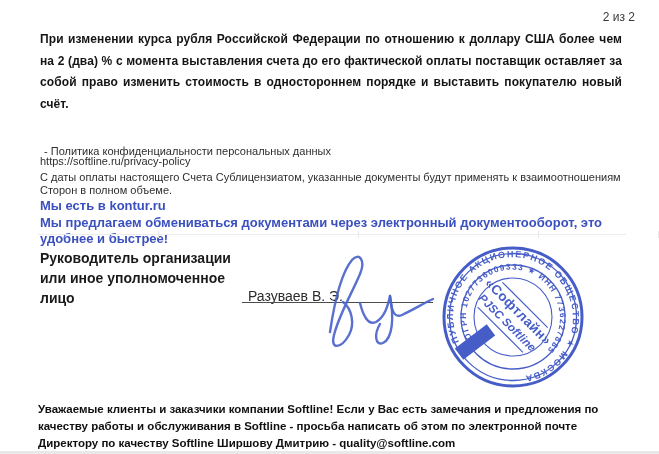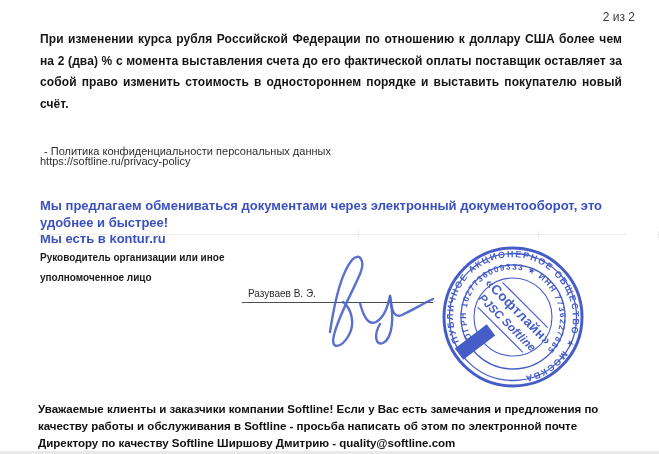--- a/index.html
+++ b/index.html
@@ -23,23 +23,23 @@
   .note-effect{top:171px;}
   .edo{
     left:40px;top:198px;width:592px;
     font-size:13px;font-weight:bold;line-height:16.5px;
     color:#3b50bf;
   }
   .faint-rule{left:38px;top:234px;width:588px;height:1px;background:#ececec;}
   .faint-rule:after{content:"";position:absolute;left:120px;top:-3px;width:1px;height:7px;background:#e7e7e7;box-shadow:200px 0 #e7e7e7,380px 0 #e7e7e7,500px 0 #e7e7e7;}
   .sig-role{
     left:40px;top:248px;width:208px;
-    font-size:10px;font-weight:bold;line-height:20px;color:#1a1a1a;
+    font-size:14px;font-weight:bold;line-height:20px;color:#1a1a1a;
   }
-  .sig-name{left:248px;top:288px;font-size:10px;color:#2b2b2b;}
+  .sig-name{left:248px;top:288px;font-size:14px;color:#2b2b2b;}
   .sig-line{left:242px;top:302px;width:191px;height:0;border-top:1.6px solid #4d4d4d;}
   .sig-svg{left:305px;top:243px;}
   .sig-svg path{fill:none;stroke:#4b64cb;stroke-width:2.4;stroke-linecap:round;stroke-linejoin:round;opacity:.92;}
   .stamp{left:440px;top:244px;width:146px;height:146px;opacity:.95;}
   .stamp .st{stroke:#3d55c5;fill:none;}
   .stamp text{fill:#3d55c5;font-family:"Liberation Sans","DejaVu Sans",sans-serif;font-weight:bold;}
   .ring-outer-text{font-size:9px;letter-spacing:1.5px;}
   .ring-inner-text{font-size:8.4px;letter-spacing:1.2px;}
   .center-ru{font-size:13.5px;text-anchor:middle;letter-spacing:.4px;}
   .center-en{font-size:11.5px;text-anchor:middle;font-style:italic;}
@@ -55,24 +55,25 @@
 <body>
 
 <div class="page">
 
   <div class="abs page-indicator">2 из 2</div>
 
   <div class="abs terms">При изменении курса рубля Российской Федерации по отношению к доллару США более чем на 2 (два) % с момента выставления счета до его фактической оплаты поставщик оставляет за собой право изменить стоимость в одностороннем порядке и выставить покупателю новый счёт.</div>
 
   <div class="abs note note-policy">- Политика конфиденциальности персональных данных</div>
   <div class="abs note note-url">https://softline.ru/privacy-policy</div>
+  <div class="abs note note-effect">С даты оплаты настоящего Счета Сублицензиатом, указанные документы будут применять к взаимоотношениям Сторон в полном объеме.</div>
 
   <div class="abs edo">
+    <div>Мы есть в kontur.ru</div>
     <div>Мы предлагаем обмениваться документами через электронный документооборот, это удобнее и быстрее!</div>
-    <div>Мы есть в kontur.ru</div>
   </div>
 
   <div class="abs faint-rule"></div>
 
   <div class="abs sig-role">Руководитель организации или иное уполномоченное лицо</div>
   <div class="abs sig-name">Разуваев В. Э.</div>
   <div class="abs sig-line"></div>
 
   <svg class="abs sig-svg" width="150" height="110" viewBox="0 0 150 110" aria-hidden="true">
     <path d="M 25 89 C 29 62, 36 30, 47 17 C 54 9, 61 17, 55 31 C 46 52, 34 72, 29 92 C 25 107, 36 106, 44 92 C 50 81, 47 66, 38 59"></path>

